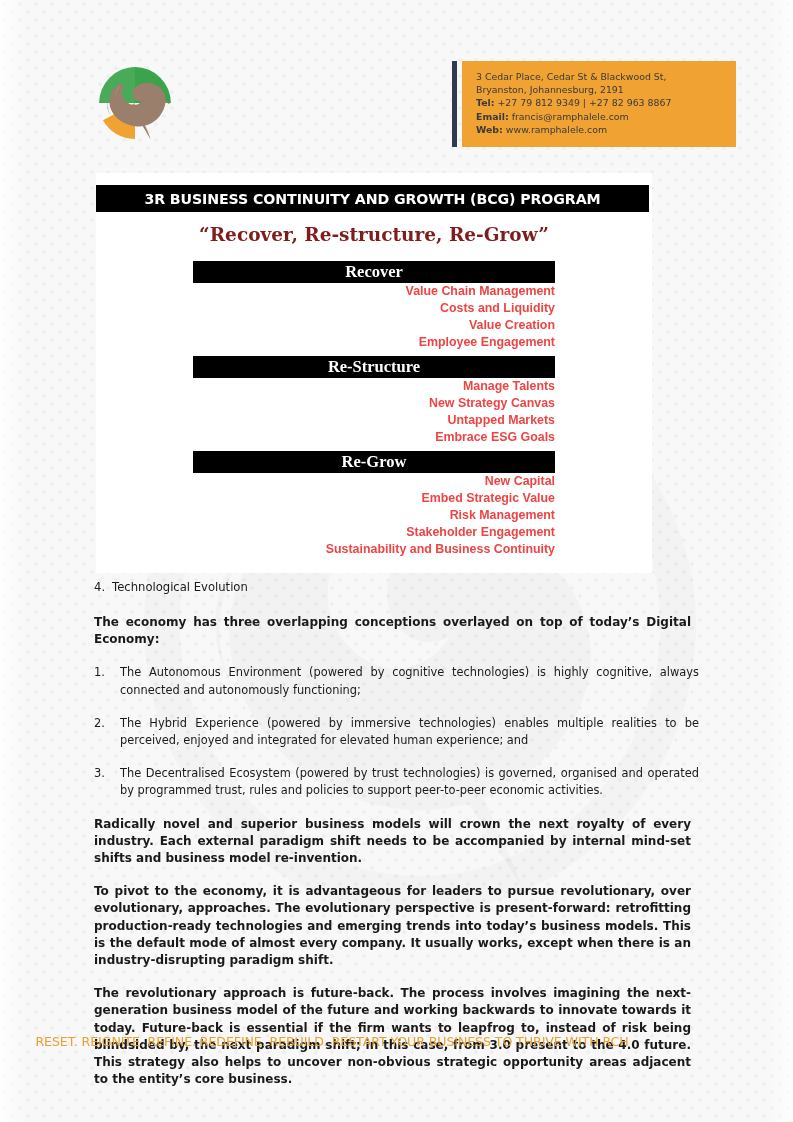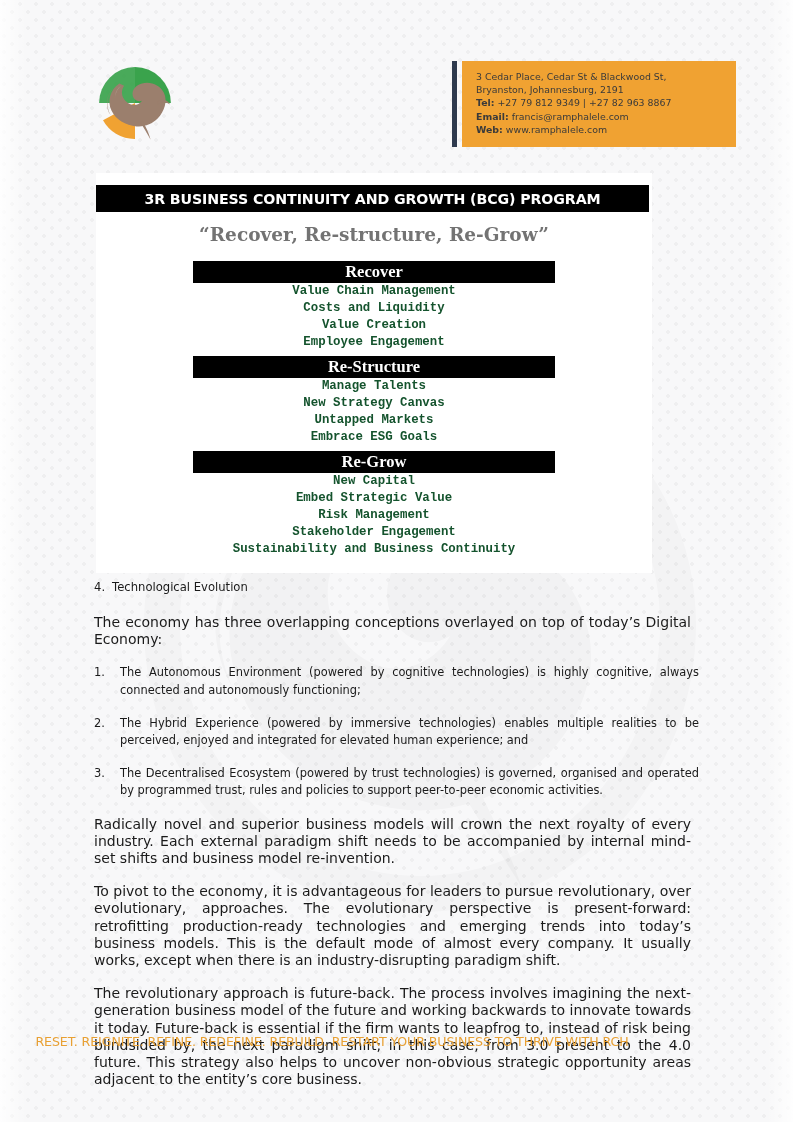--- a/index.html
+++ b/index.html
@@ -133,40 +133,40 @@
   }
   .info-tagline {
     position: absolute;
     left: 0;
     top: 51px;
     width: 556px;
     text-align: center;
     font-family: "DejaVu Serif", serif;
     font-weight: bold;
     font-size: 18.5px;
-    color: #737373;
+    color: #7f1d1d;
   }
   .r-block { position: absolute; left: 97px; width: 362px; }
   .r-head {
     background: #000000;
     color: #ffffff;
     text-align: center;
     font-family: Liberation Serif, serif;
     font-weight: bold;
     font-size: 16.5px;
     line-height: 22px;
     height: 22px;
   }
   .r-item {
-    text-align: center;
-    font-family: Liberation Mono, monospace;
+    text-align: right;
+    font-family: Liberation Sans, sans-serif;
     font-weight: bold;
     font-size: 12.4px;
     line-height: 17px;
-    color: #14532d;
+    color: #ef4444;
   }
   #block-recover { top: 88px; }
   #block-restructure { top: 183px; }
   #block-regrow { top: 278px; }
 
   
   .body-area {
     position: absolute;
     left: 94px;
     top: 580px;
@@ -176,24 +176,25 @@
   }
   .sec-heading {
     font-size: 11.6px;
     font-weight: normal;
     margin: 0 0 20px 0;
     padding-left: 13px;
     text-indent: -13px;
   }
   .sec-heading .num { margin-right: 7px; }
   p.body-p {
-    font-size: 14px;
+    font-size: 12px;
     line-height: 17.2px;
     text-align: justify;
     margin: 0 8px 16px 0;
+    font-weight: bold;
   }
   ol.num-list {
     list-style: none;
     margin: 0 0 4px 0;
     padding: 0;
   }
   ol.num-list li {
     font-size: 11.4px;
     line-height: 17.2px;
     text-align: justify;

